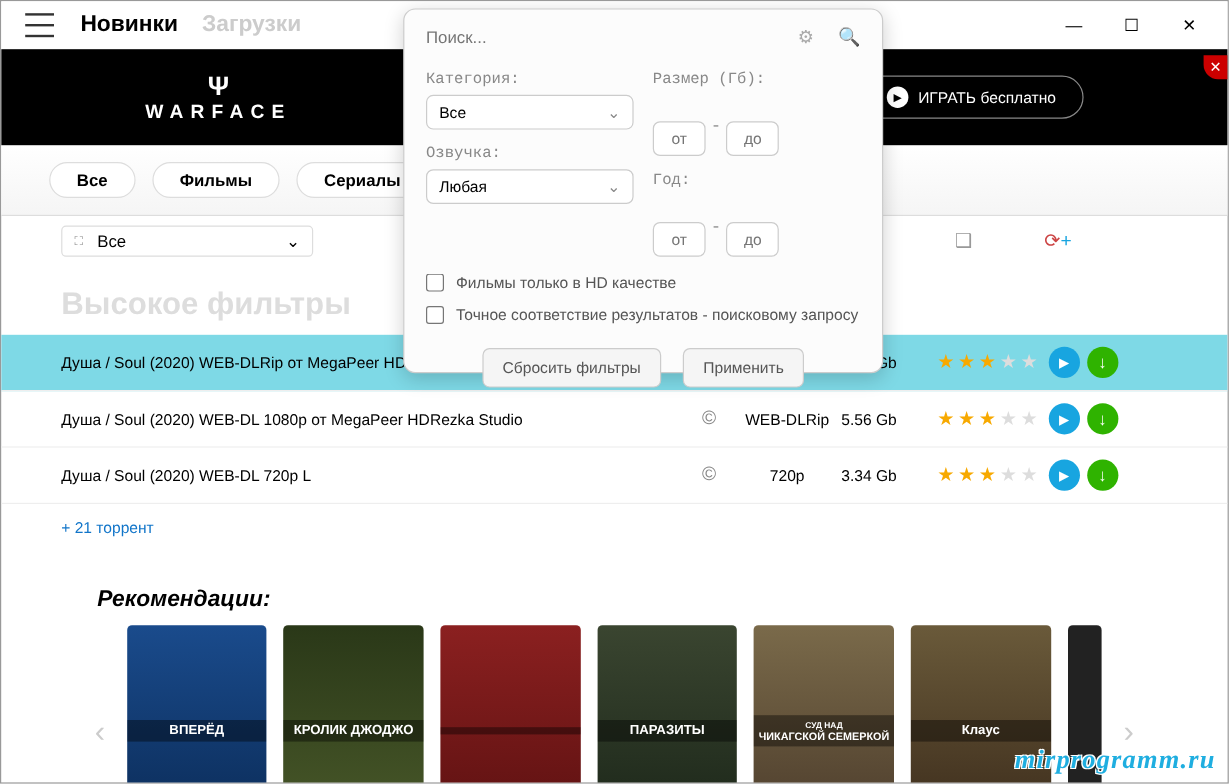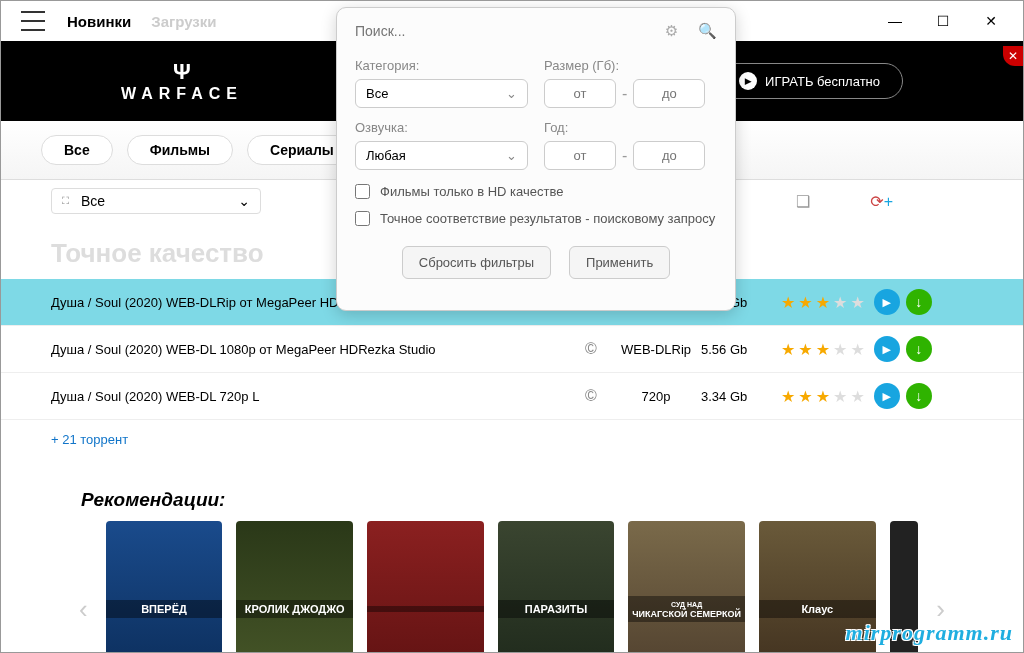--- a/index.html
+++ b/index.html
@@ -1,21 +1,21 @@
 <!DOCTYPE html>
 <html><head>
 <meta charset="utf-8">
 <style>
 * { box-sizing: border-box; margin: 0; padding: 0; }
 body { font-family: "Segoe UI", Arial, sans-serif; background: #fff; width: 1024px; height: 653px; overflow: hidden; position: relative; border: 1px solid #999; }
 .titlebar { height: 40px; display: flex; align-items: center; padding: 0 8px; background: #fff; }
 .hamburger { width: 24px; height: 20px; display: flex; flex-direction: column; justify-content: space-between; cursor: pointer; margin: 0 12px; }
 .hamburger span { height: 2px; background: #333; }
 .titlebar-tabs { display: flex; gap: 20px; margin-left: 10px; }
-.titlebar-tabs div { font-size: 15px; font-weight: bold; color: #ccc; cursor: pointer; }
+.titlebar-tabs div { font-size: 19px; font-weight: bold; color: #ccc; cursor: pointer; }
 .titlebar-tabs .active { color: #000; }
 .winbtns { margin-left: auto; display: flex; gap: 24px; font-size: 14px; padding-right: 12px; }
 .winbtns div { width: 24px; text-align: center; cursor: pointer; }
 .banner { background: #000; height: 80px; display: flex; align-items: center; padding: 0 120px; position: relative; }
 .wf-logo { color: #fff; font-family: Arial; letter-spacing: 6px; font-size: 16px; font-weight: bold; display: flex; flex-direction: column; align-items: center; }
 .wf-trident { font-size: 22px; letter-spacing: 0; }
 .play-btn { margin-left: auto; background: #000; border: 1px solid #888; color: #fff; border-radius: 20px; padding: 8px 22px; font-size: 13px; display: flex; align-items: center; gap: 8px; }
 .play-btn::before { content: "▶"; background: #fff; color: #000; border-radius: 50%; width: 18px; height: 18px; display: flex; align-items: center; justify-content: center; font-size: 9px; }
 .close-ad { position: absolute; right: 0; top: 5px; background: #c00; color: #fff; border-radius: 0 0 0 12px; width: 20px; height: 20px; text-align: center; font-size: 12px; line-height: 20px; cursor: pointer; }
 .pillbar { background: linear-gradient(#fff,#f5f5f5); padding: 14px 40px; display: flex; gap: 14px; border-bottom: 1px solid #ddd; }
@@ -52,25 +52,25 @@
 .nav-arrow { color: #ccc; font-size: 26px; cursor: pointer; padding: 0 4px; }
 .watermark { position: absolute; right: 10px; bottom: 6px; color: #1faee0; font-weight: bold; font-style: italic; font-size: 22px; text-shadow: 1px 1px 0 #fff, -1px -1px 0 #fff, 1px -1px 0 #fff, -1px 1px 0 #fff; letter-spacing: 1px; font-family: "Comic Sans MS", cursive; }
 
 
 .panel { position: absolute; top: 6px; left: 335px; width: 400px; height: 304px; background: #fcfcfc; border: 1px solid #ccc; border-radius: 10px; box-shadow: 0 4px 16px rgba(0,0,0,.18); padding: 14px 18px; }
 .panel-search { display: flex; align-items: center; margin-bottom: 14px; gap: 20px; }
 .panel-search input { flex: 1; border: none; background: transparent; font-size: 14px; color: #888; outline: none; }
 .panel-search .ic { color: #aaa; font-size: 15px; cursor: pointer; }
 .panel-grid { display: flex; gap: 16px; }
 .panel-col { flex: 1; display: flex; flex-direction: column; }
-.panel-label { color: #888; font-size: 13px; margin-bottom: 6px; margin-top: 4px; }
+.panel-label { color: #888; font-size: 13px; margin-bottom: 6px; margin-top: 4px; font-family: Liberation Mono, monospace; }
 .panel-select { border: 1px solid #ccc; border-radius: 6px; padding: 6px 10px; background: #fff; font-size: 13px; display: flex; align-items: center; }
 .panel-select .chev { margin-left: auto; color: #888; }
 .panel-range { display: flex; align-items: center; gap: 6px; }
-.panel-range input { width: 72px; border: 1px solid #ccc; border-radius: 6px; padding: 6px 8px; font-size: 13px; color: #888; text-align: center; }
+.panel-range input { width: 44px; border: 1px solid #ccc; border-radius: 6px; padding: 6px 8px; font-size: 13px; color: #888; text-align: center; margin-top: 22px; }
 .panel-range span { color: #999; }
 .panel-checks { margin-top: 14px; display: flex; flex-direction: column; gap: 12px; font-size: 13px; color: #555; }
 .panel-checks label { display: flex; align-items: center; gap: 10px; }
 .panel-checks input { width: 15px; height: 15px; }
 .panel-btns { display: flex; gap: 18px; justify-content: center; margin-top: 20px; }
 .panel-btn { border: 1px solid #ccc; background: #f5f5f5; border-radius: 6px; padding: 8px 16px; font-size: 13px; color: #555; cursor: pointer; }
 </style>
 </head>
 <body>
 
@@ -112,21 +112,21 @@
     <span class="expand">⛶</span>
     <span>Все</span>
     <span class="chev">⌄</span>
   </div>
   <div class="right-icons">
     <span>❑</span>
     <span style="color:#c44">⟳<span style="color:#18a5e0">+</span></span>
   </div>
 </div>
 
-<div class="section-title">Точное качество</div>
+<div class="section-title">Высокое фильтры</div>
 
 <div class="row sel">
   <div class="title">Душа / Soul (2020) WEB-DLRip от MegaPeer HDRezka</div>
   <div class="lang"></div>
   <div class="qual"></div>
   <div class="size">1.46 Gb</div>
   <div class="stars">★★★<span class="star-gray">★★</span></div>
   <div class="pbtn">▶</div>
   <div class="dbtn">↓</div>
 </div>

